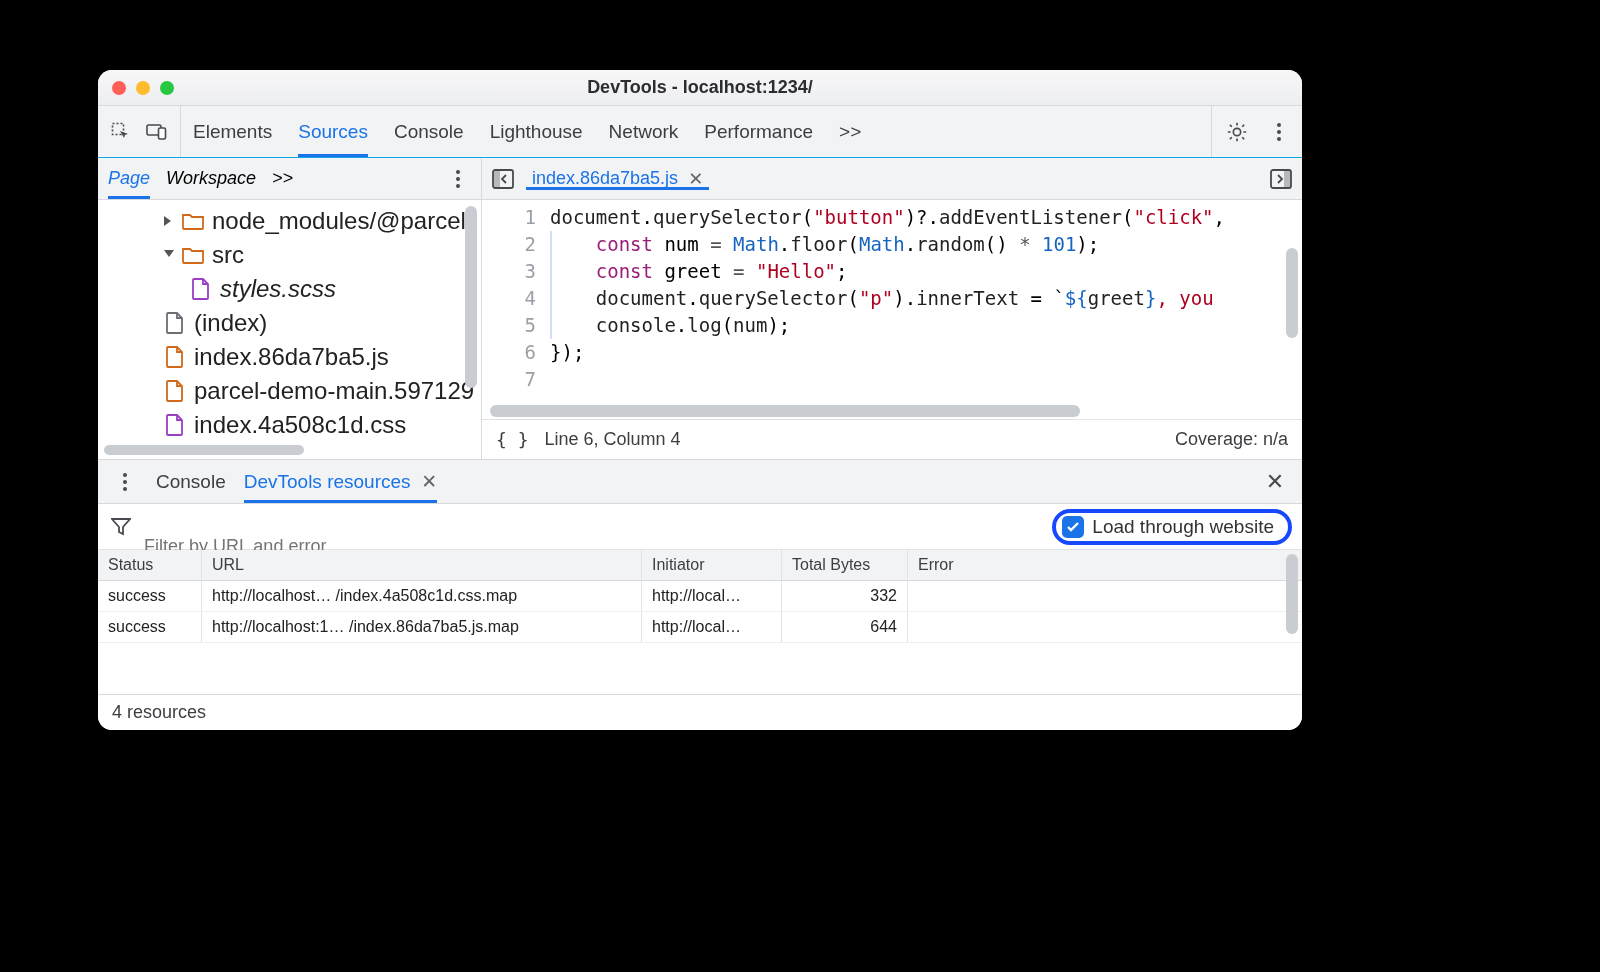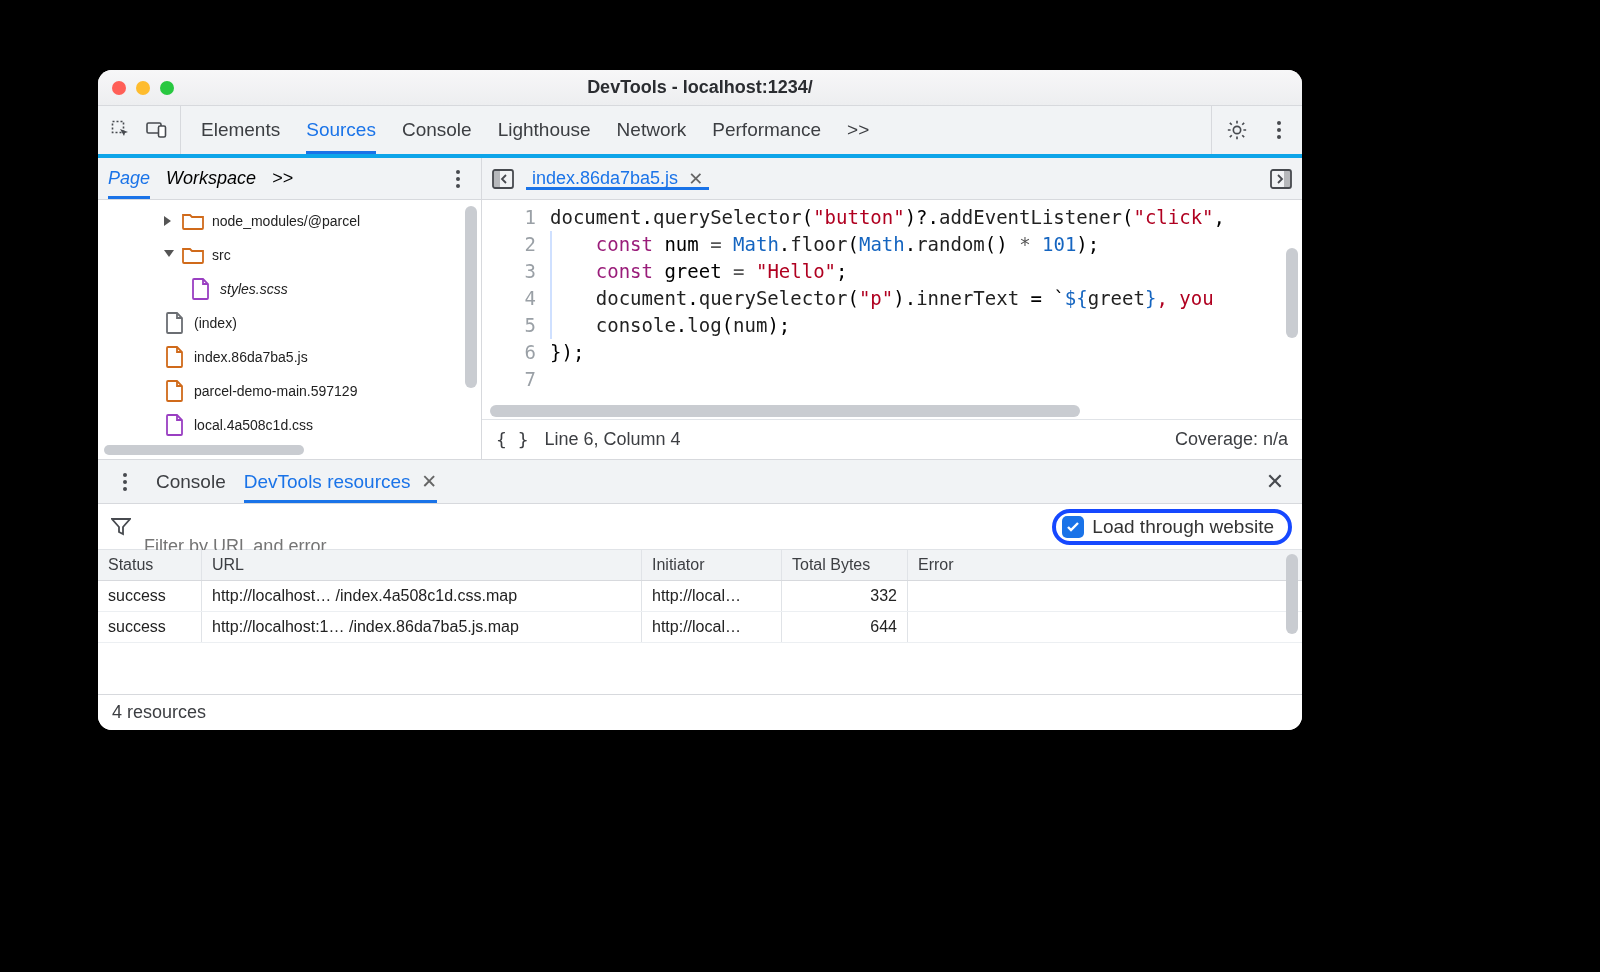--- a/index.html
+++ b/index.html
@@ -13,36 +13,36 @@
     }
 
     
     .titlebar { height:36px; background:linear-gradient(#f7f7f8,#edeef0); border-bottom:1px solid #d7d9dd; display:flex; align-items:center; padding:0 14px; position:relative; }
     .traffic { display:flex; gap:10px; }
     .tl { width:14px; height:14px; border-radius:50%; }
     .tl.r{background:#ff5f57;} .tl.y{background:#febc2e;} .tl.g{background:#28c840;}
     .title { position:absolute; left:0; right:0; text-align:center; font-weight:700; color:#2b2d31; font-size:18px; }
 
     
-    .topbar { height:52px; background:#f1f3f5; border-bottom:4px solid #0ea5e9; display:flex; align-items:center; padding:0 10px; gap:20px; font-size:19px; color:#3c3e42; }
+    .topbar { height:52px; background:#f1f3f5; border-bottom:1px solid #0ea5e9; display:flex; align-items:center; padding:0 10px; gap:12px; font-size:19px; color:#3c3e42; }
     .top-left { display:flex; align-items:center; gap:10px; padding-right:10px; border-right:1px solid #d7d9dd; height:100%; }
     .iconbox{width:26px;height:26px;display:flex;align-items:center;justify-content:center;color:#474a4f;}
     .tabs-row{display:flex; align-items:center; gap:26px; flex:1; height:100%;}
     .tab{height:100%; display:flex; align-items:center; cursor:pointer;}
     .tab.active{color:#1a73e8;font-weight:500; box-shadow: inset 0 -3px 0 #1a73e8;}
     .top-right{display:flex;align-items:center;gap:16px;padding-left:12px;border-left:1px solid #d7d9dd;height:100%;}
 
     
     .workspace{display:flex; height:302px; border-bottom:1px solid #d7d9dd;}
     .sidebar{width:384px; border-right:1px solid #d7d9dd; background:#fff; display:flex; flex-direction:column;}
     .side-tabs{height:42px; background:#f1f3f5; border-bottom:1px solid #d7d9dd; display:flex; align-items:center; gap:16px; padding:0 10px; font-size:18px;}
     .side-tab{height:100%; display:flex; align-items:center;font-style:italic;}
     .side-tab.active{color:#1a73e8;font-weight:500; box-shadow: inset 0 -3px 0 #1a73e8;}
     .side-tabs .spacer{flex:1}
-    .filetree{flex:1; overflow:hidden; padding-top:4px; font-size:14px; color:#222; position:relative;}
+    .filetree{flex:1; overflow:hidden; padding-top:4px; font-size:24px; color:#222; position:relative;}
     .node{display:flex;align-items:center; gap:8px; height:34px; white-space:nowrap; overflow:hidden; text-overflow:ellipsis;}
     .indent1{padding-left:66px;} .indent2{padding-left:92px;}
     .filetree .fname.italic{font-style:italic;}
     .tri{width:10px;height:10px;display:inline-block;}
     .tri.right{border-top:5px solid transparent;border-bottom:5px solid transparent;border-left:7px solid #555;}
     .tri.down{border-left:5px solid transparent;border-right:5px solid transparent;border-top:7px solid #555;}
     .folder-ic,.file-ic{width:22px;height:22px;display:inline-flex;align-items:center;justify-content:center;}
     .side-vscroll{position:absolute; right:4px; top:6px; width:12px; height:182px; background:#c9ccd1; border-radius:6px;}
     .side-hscroll{height:14px; background:transparent; padding:0 6px 4px 6px;}
     .side-hscroll .thumb{height:10px; width:200px; background:#c9ccd1; border-radius:5px;}
@@ -222,21 +222,21 @@
             <span class="fname">parcel-demo-main.597129</span>
           </div>
 
           <div class="node indent1">
             <span class="file-ic">
               <svg width="18" height="22" viewBox="0 0 18 22">
                   <path d="M2 1h9l5 5v14a1 1 0 01-1 1H2a1 1 0 01-1-1V2a1 1 0 011-1z" fill="none" stroke="#9a3fc2" stroke-width="1.8"></path>
                   <path d="M11 1v5h5" fill="none" stroke="#9a3fc2" stroke-width="1.8"></path>
                 </svg>
             </span>
-            <span class="fname">local.4a508c1d.css</span>
+            <span class="fname">index.4a508c1d.css</span>
           </div>
           <div class="side-vscroll"></div>
         </div>
         <div class="side-hscroll">
             <div class="thumb"></div>
           </div>
       </div>
 
       <div class="editor">
         <div class="editor-top">

